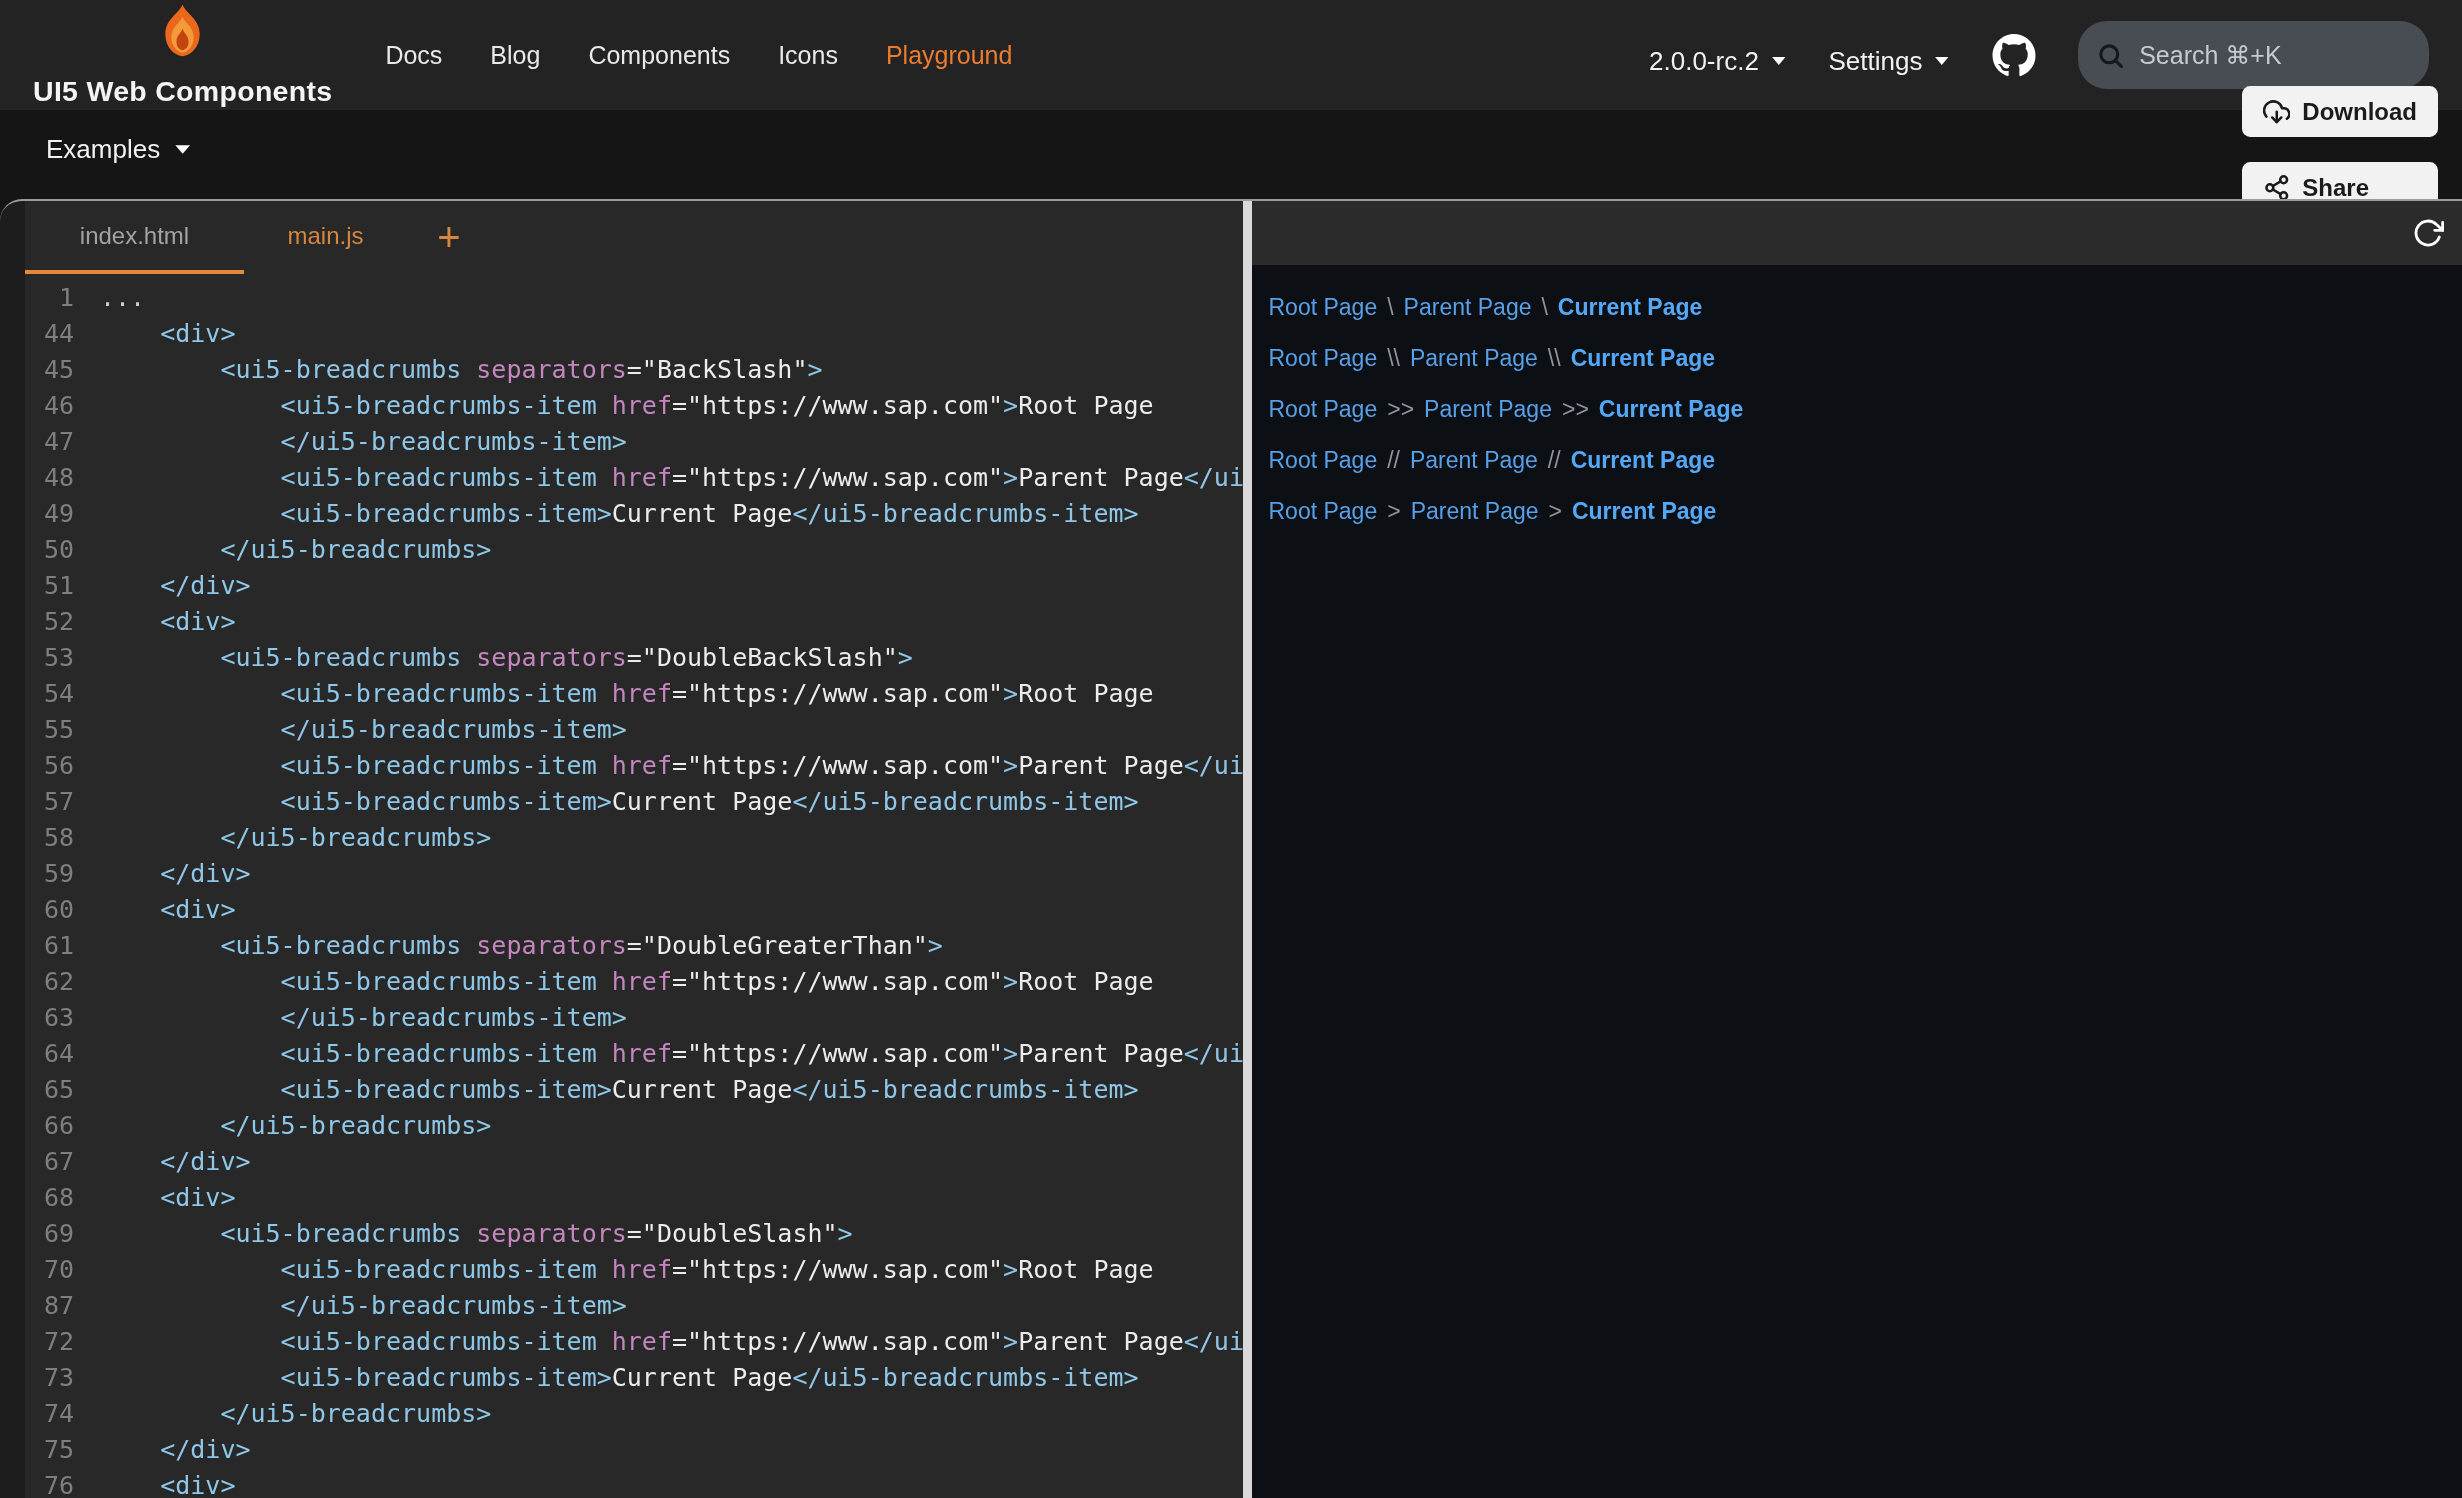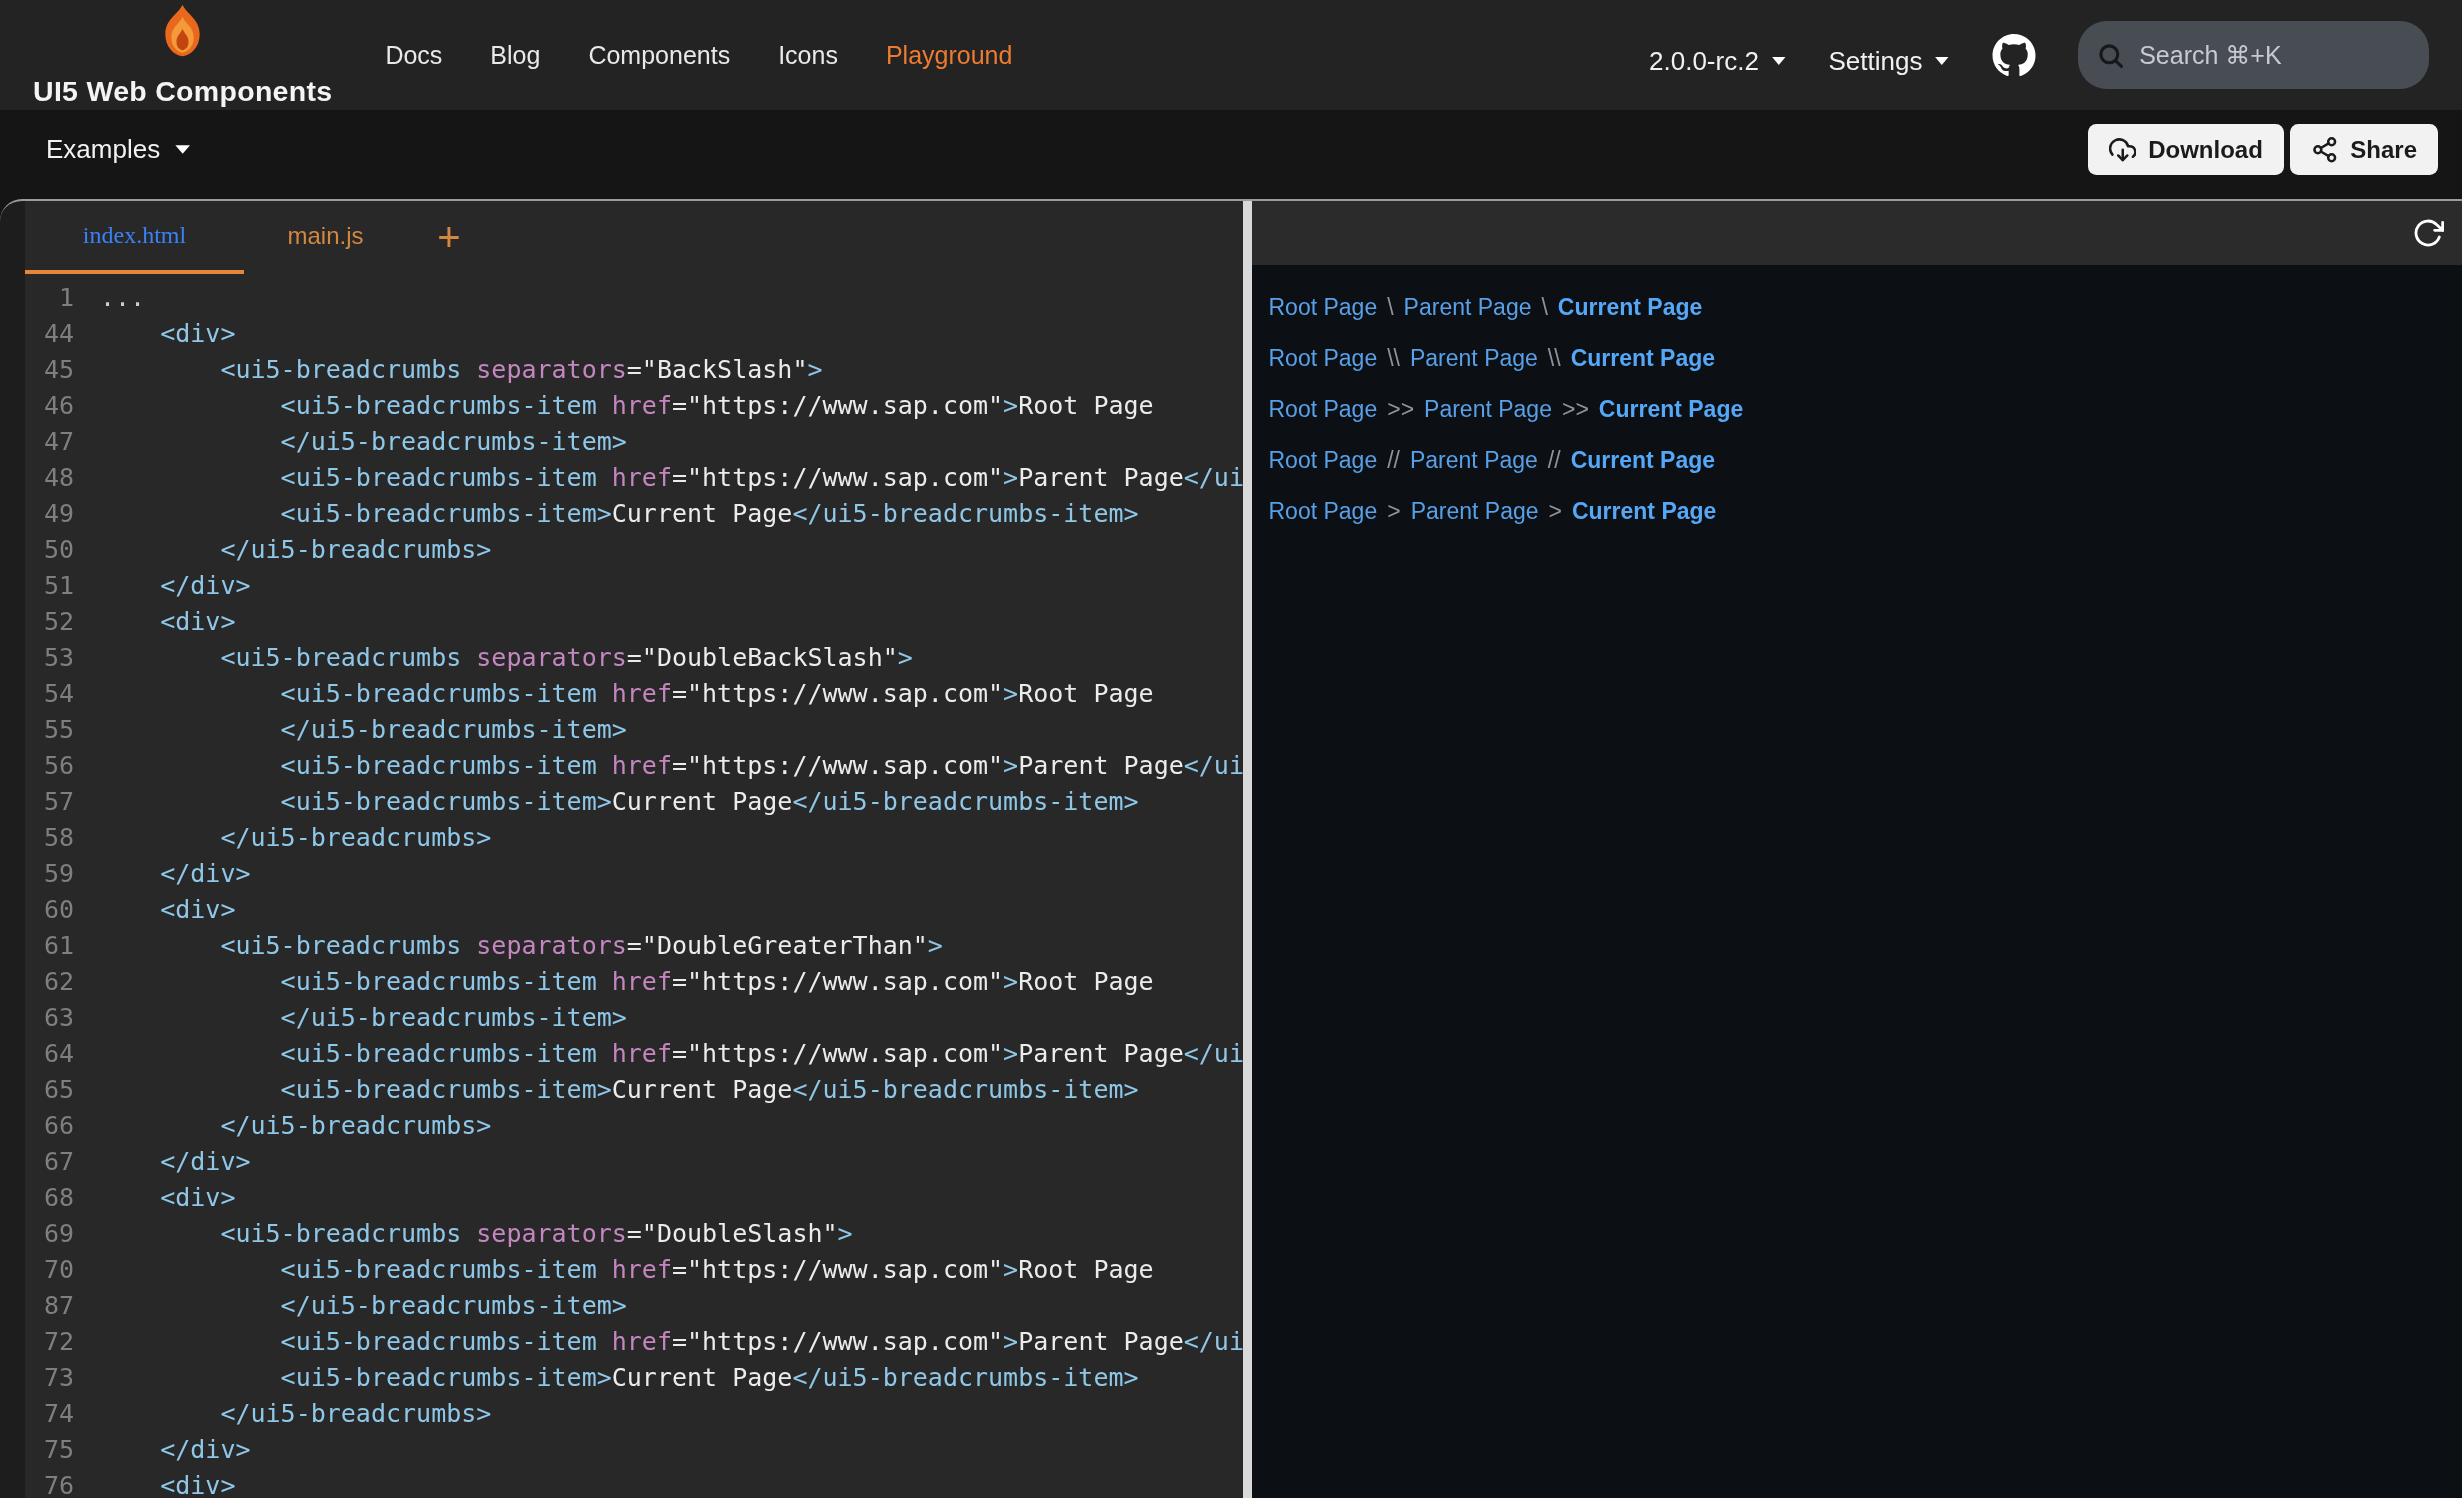--- a/index.html
+++ b/index.html
@@ -17,28 +17,28 @@
   .nav-link { font-size:25px; color:#e9e9e9; cursor:pointer; text-decoration:none; }
   .nav-link.active { color:#ed7b30; }
   .nav-right { margin-left:auto; display:flex; align-items:center; gap:42px; }
   .menu-btn { display:flex; align-items:center; gap:12px; font-size:26px; color:#f1f1f1; cursor:pointer; background:none; border:none; font-family:inherit;margin-top:12px; }
   .gh-btn { display:flex; align-items:center; cursor:pointer; }
   .search { width:351px; height:68px; border-radius:29px; background:#484d54; display:flex; align-items:center; padding:0 18.4px; gap:13.8px; cursor:pointer; }
   .search-ph { font-size:25px; color:#c7cad0; }
   
   .examples-bar { height:89px; display:flex; align-items:center; padding:0 24px 10px 46px; background:#151515; }
   .examples-btn { display:flex; align-items:center; gap:13.8px; font-size:26px; color:#f2f2f2; cursor:pointer; background:none; border:none; font-family:inherit; }
-  .bar-actions { margin-left:auto; display:flex; gap:6px; }
+  .bar-actions { margin-left:auto; display:flex; gap:25px;flex-direction:column; }
   .btn { height:51px; background:#f2f2f2; border:none; border-radius:8.3px; display:flex; align-items:center; gap:12px; padding:0 21px; color:#1b1b1b; font-size:24px; font-weight:700; font-family:inherit; cursor:pointer; }
   
   .workspace { position:absolute; top:199px; left:0; right:0; bottom:0; background:#1d1d1d; border-top:2.8px solid #9c9c9c; border-top-left-radius:22px; overflow:hidden; }
   .editor { position:absolute; left:25px; top:0; bottom:0; width:1218px; background:#282828; display:flex; flex-direction:column; overflow:hidden; }
   .tabbar { height:73px; display:flex; align-items:stretch; flex:none; }
   .tab { display:flex; align-items:center; justify-content:center; font-size:24px; border-bottom:4.6px solid transparent; cursor:pointer; }
-  .tab.t0 { width:219px; color:#3b82f6;font-family:Liberation Serif, serif; }
+  .tab.t0 { width:219px; color:#a3a3a3; }
   .tab.t1 { width:163px; color:#d3873f; }
   .tab.active { border-bottom-color:#e5873a; }
   .newtab { width:84px; display:flex; align-items:center; justify-content:center; font-size:40px; font-weight:300; color:#d3873f; background:none; border:none; cursor:pointer; }
   .code { flex:1; overflow:hidden; padding-top:6.4px; font-family:"DejaVu Sans Mono",monospace; font-size:25px; line-height:36px; cursor:text; }
   .cl { display:flex; white-space:pre; }
   .ln { width:49px; text-align:right; color:#7f7f7f; flex:none; }
   .ct { margin-left:26px; }
   .tk-b { color:#8fc7e8; }
   .tk-a { color:#c586c0; }
   .tk-w { color:#ececec; }

